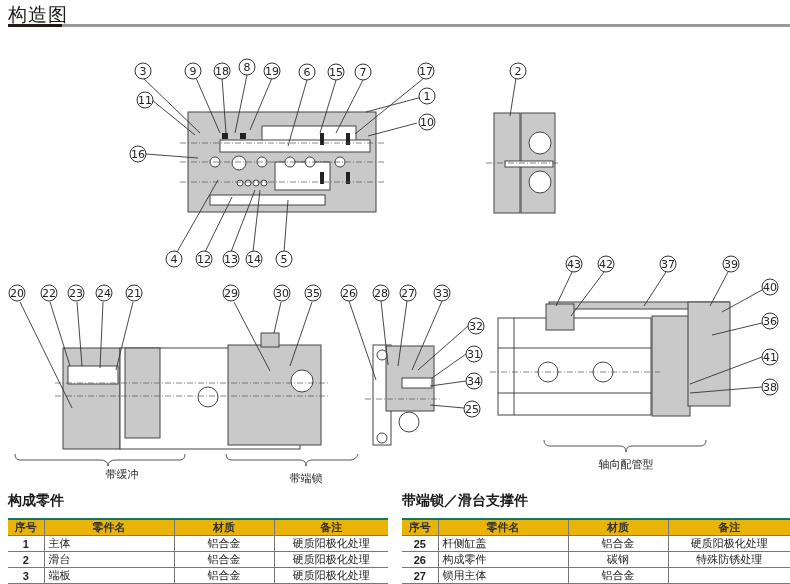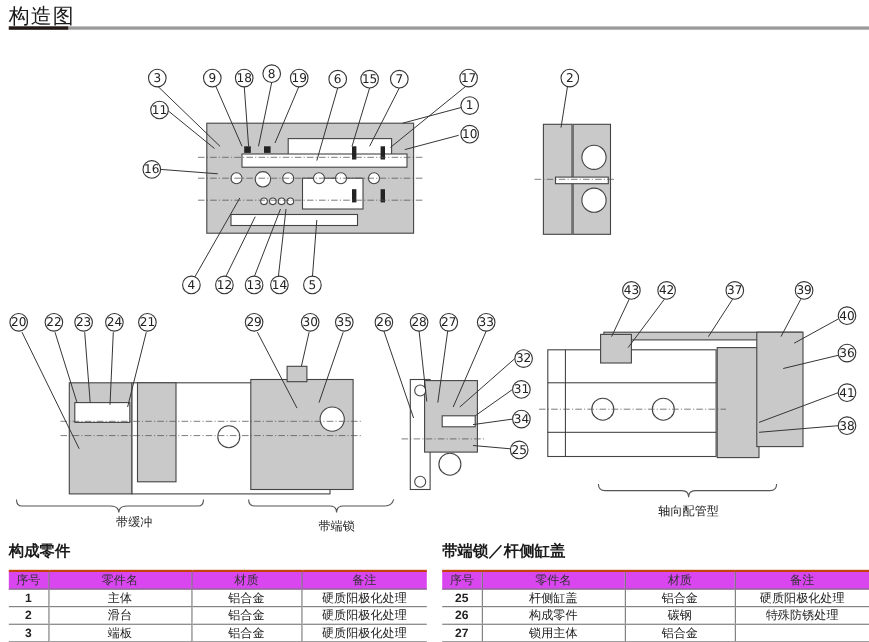--- a/index.html
+++ b/index.html
@@ -12,25 +12,25 @@
   .callout text{font-size:11px;fill:#222;text-anchor:middle;dominant-baseline:central;font-family:"DejaVu Sans",sans-serif;}
   .leader{stroke:#333;stroke-width:0.9;fill:none;}
   .body{fill:#c9c9c9;stroke:#444;stroke-width:1;}
   .white{fill:#fff;stroke:#444;stroke-width:1;}
   .dark{fill:#222;}
   .cl{stroke:#555;stroke-width:0.7;stroke-dasharray:6 2 1 2;}
   .brace{stroke:#555;stroke-width:1;fill:none;}
   .cap{font-size:11px;fill:#222;text-anchor:middle;font-family:"DejaVu Sans",sans-serif;}
   .tbl-title{position:absolute;top:492px;font-size:14px;font-weight:bold;color:#1a1a1a;}
   table.parts{position:absolute;top:518px;border-collapse:collapse;font-size:11px;}
-  table.parts th{background:#d946ef;font-weight:normal;color:#333;border-top:2px solid #c2410c;border-bottom:1px solid #777;height:15px;padding:0;}
+  table.parts th{background:#eab308;font-weight:bold;color:#333;border-top:2px solid #0f766e;border-bottom:1px solid #777;height:15px;padding:0;}
   table.parts td{border-bottom:1px solid #777;height:15px;padding:0 4px;}
   table.parts th+th, table.parts td+td{border-left:1px solid #777;}
   td.no{text-align:center;font-weight:bold;font-family:"Liberation Sans",sans-serif;font-size:11px;}
-  td.name{text-align:center;padding-left:14px;}
+  td.name{text-align:left;padding-left:14px;}
   td.mat,td.note{text-align:center;}
 </style>
 </head>
 <body>
 
 <div class="sec-title">构造图</div>
 <div class="rule">
     <div class="dark"></div>
   </div>
 
@@ -380,21 +380,21 @@
       </tr>
     <tr>
         <td class="no">4</td>
         <td class="name">导轨</td>
         <td class="mat">碳素工具钢</td>
         <td class="note">热处理</td>
       </tr>
   </tbody>
 </table>
 
-<div class="tbl-title" style="left:402px">带端锁／杆侧缸盖</div>
+<div class="tbl-title" style="left:402px">带端锁／滑台支撑件</div>
 <table class="parts" style="left:402px;width:388px">
   <colgroup>
       <col style="width:36px">
       <col style="width:130px">
       <col style="width:100px">
       <col style="width:122px">
     </colgroup>
   <thead>
       <tr>
     <th>序号</th>

